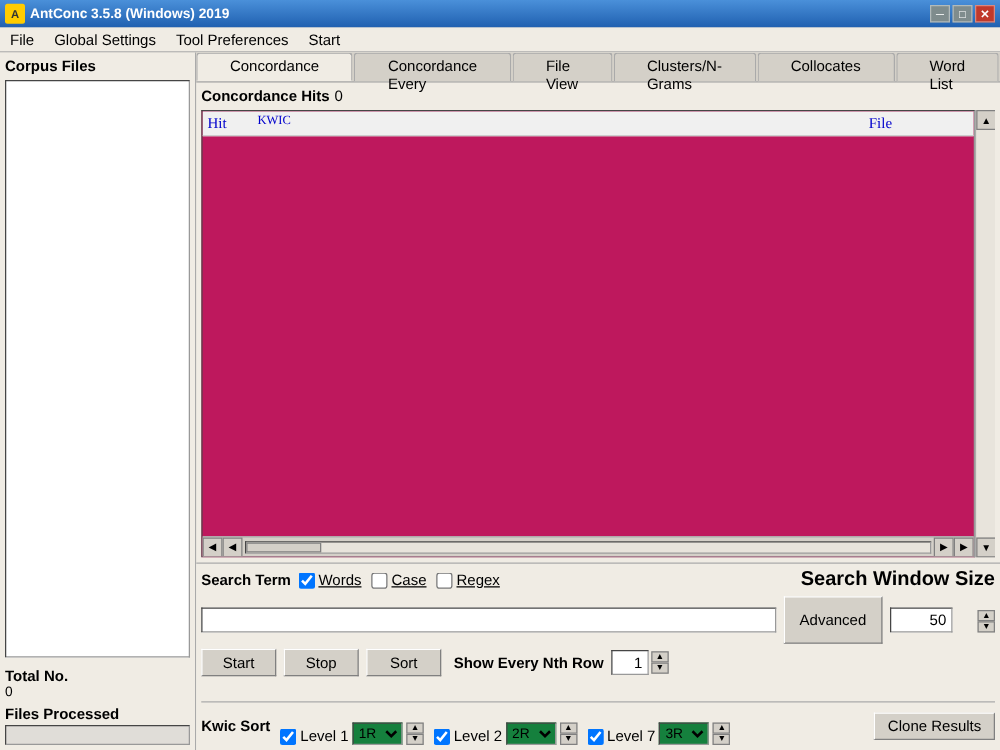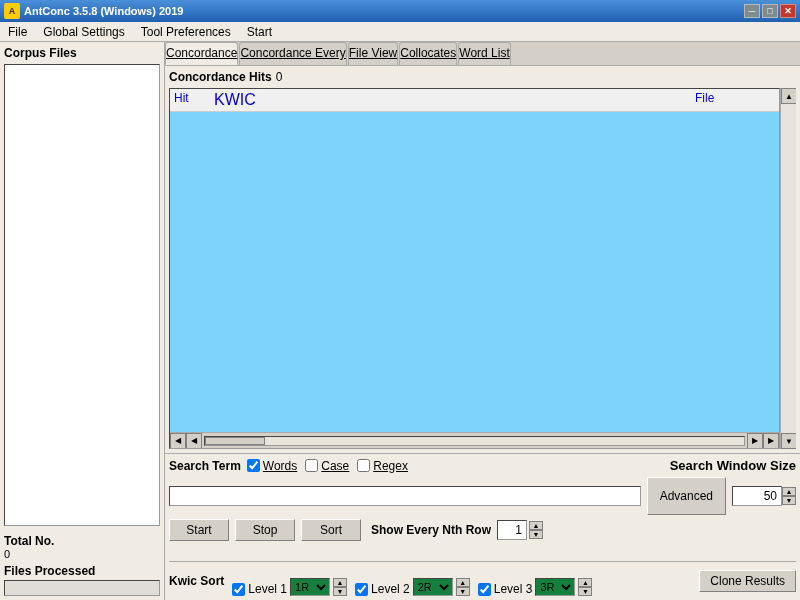--- a/index.html
+++ b/index.html
@@ -109,29 +109,28 @@
       flex-direction: column;
       background: #f0ece4;
     }
     .tabs {
       display: flex;
       border-bottom: 1px solid #aaa;
       background: #d4d0c8;
       height: 24px;
     }
     .tab {
-      padding: 3px 0;
+      padding: 3px 26px;
       border: 1px solid #aaa;
       border-bottom: none;
       background: #d4d0c8;
       cursor: pointer;
       font-size: 12px;
       margin-right: 1px;
       border-radius: 3px 3px 0 0;
-      text-decoration: underline;
     }
     .tab.active {
       background: #f0ece4;
       border-bottom: 1px solid #f0ece4;
       font-weight: normal;
     }
     .concordance-area {
       flex: 1;
       display: flex;
       flex-direction: column;
@@ -141,33 +140,34 @@
       display: flex;
       align-items: center;
       margin-bottom: 4px;
       font-size: 12px;
     }
     .concordance-hits-label { font-weight: bold; margin-right: 4px; }
     .concordance-hits-value { }
     .concordance-table-container {
       flex: 1;
       border: 1px inset #999;
-      background: #7dd3fc;
+      background: #be185d;
       display: flex;
       flex-direction: column;
       overflow: hidden;
+      font-family: Liberation Serif, serif;
     }
     .concordance-table-header {
       display: flex;
       border-bottom: 1px solid #ccc;
       background: #f0f0f0;
       padding: 2px 4px;
     }
     .col-hit { width: 40px; color: #0000cc; font-size: 12px; }
-    .col-kwic { flex: 1; color: #0000cc; font-size: 16px; }
+    .col-kwic { flex: 1; color: #0000cc; font-size: 10px; }
     .col-file { width: 80px; color: #0000cc; font-size: 12px; }
     .concordance-table-body {
       flex: 1;
       overflow-y: auto;
     }
     .scroll-btn {
       width: 16px;
       height: 16px;
       background: #d4d0c8;
       border: 1px solid #808080;
@@ -201,21 +201,21 @@
     }
     .checkbox-item {
       display: flex;
       align-items: center;
       gap: 3px;
       font-size: 12px;
       text-decoration: underline;
     }
     .search-window-label {
       font-weight: bold;
-      font-size: 13px;
+      font-size: 16px;
       margin-left: 8px;
     }
     .search-input-row {
       display: flex;
       align-items: center;
       margin-bottom: 4px;
       gap: 6px;
     }
     .search-input {
       flex: 1;
@@ -230,22 +230,22 @@
       background: #d4d0c8;
       border: 1px solid #808080;
       border-top-color: #fff;
       border-left-color: #fff;
       cursor: pointer;
       font-size: 12px;
       height: 38px;
     }
     .search-window-input-group {
       display: flex;
-      align-items: center;
-      gap: 0;
+      align-items: flex-end;
+      gap: 20px;
     }
     .search-window-input {
       width: 50px;
       height: 20px;
       border: 1px inset #999;
       background: white;
       text-align: right;
       padding: 2px 4px;
       font-size: 12px;
     }
@@ -399,20 +399,21 @@
       <div class="sidebar-progress"></div>
     </div>
   </div>
 
   <div class="content-area">
 
     <div class="tabs">
       <div class="tab active">Concordance</div>
       <div class="tab">Concordance Every</div>
       <div class="tab">File View</div>
+      <div class="tab">Clusters/N-Grams</div>
       <div class="tab">Collocates</div>
       <div class="tab">Word List</div>
     </div>
 
     <div class="concordance-area">
       <div class="concordance-hits-bar">
         <span class="concordance-hits-label">Concordance Hits</span>
         <span class="concordance-hits-value">0</span>
       </div>
 
@@ -514,21 +515,21 @@
             <option>2R</option><option>1L</option><option>1R</option><option>2L</option>
           </select>
           <div class="spinner-btns">
             <div class="spinner-btn">▲</div>
             <div class="spinner-btn">▼</div>
           </div>
         </label>
 
         <label class="kwic-level-group">
           <input type="checkbox" checked="" style="">
-          <span>Level 3</span>
+          <span>Level 7</span>
           <select class="level-select">
             <option>3R</option><option>1L</option><option>1R</option><option>2R</option>
           </select>
           <div class="spinner-btns">
             <div class="spinner-btn">▲</div>
             <div class="spinner-btn">▼</div>
           </div>
         </label>
 
         <button class="clone-btn">Clone Results</button>

